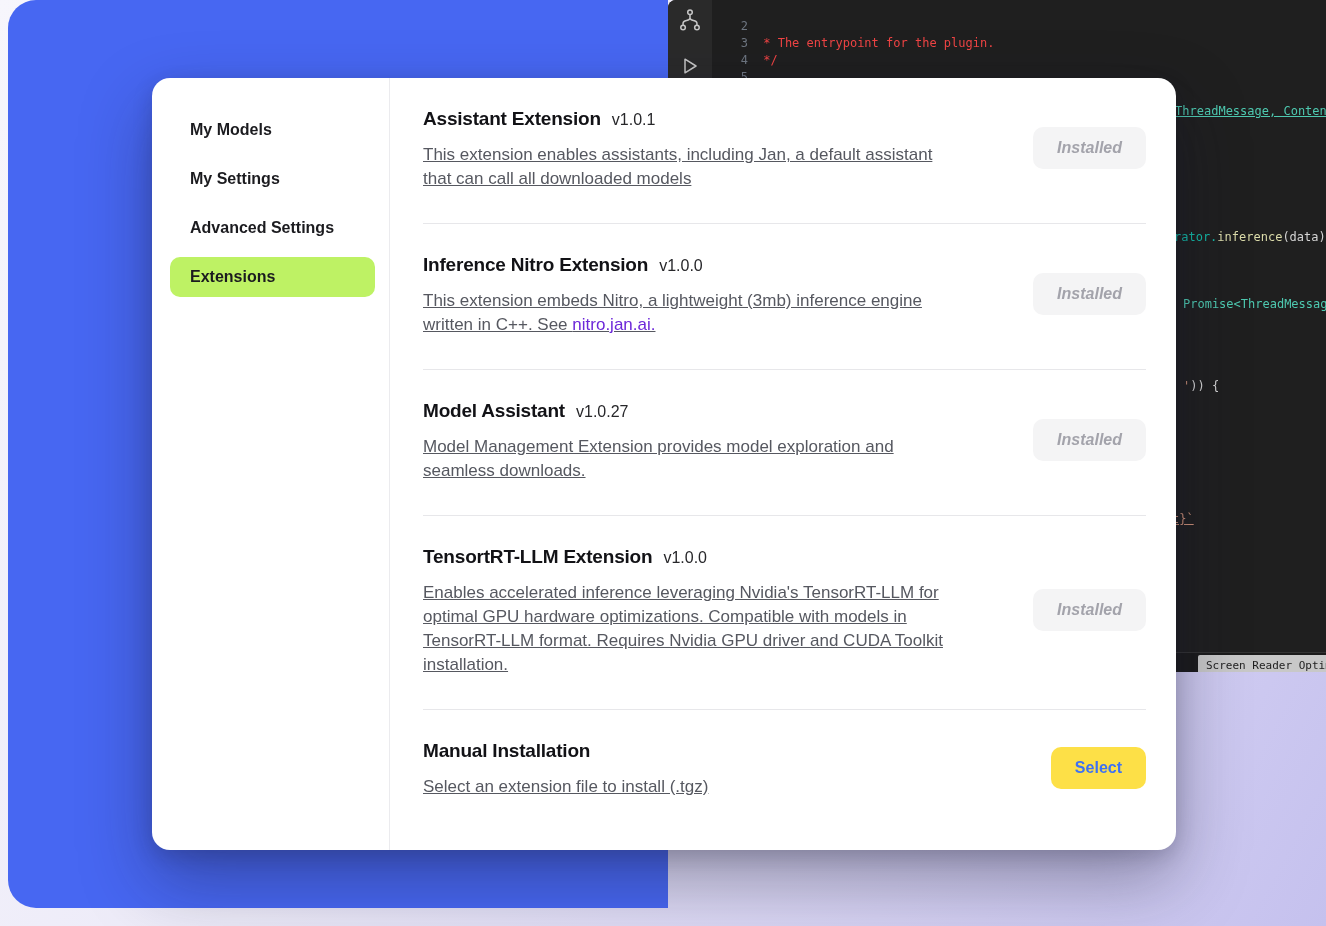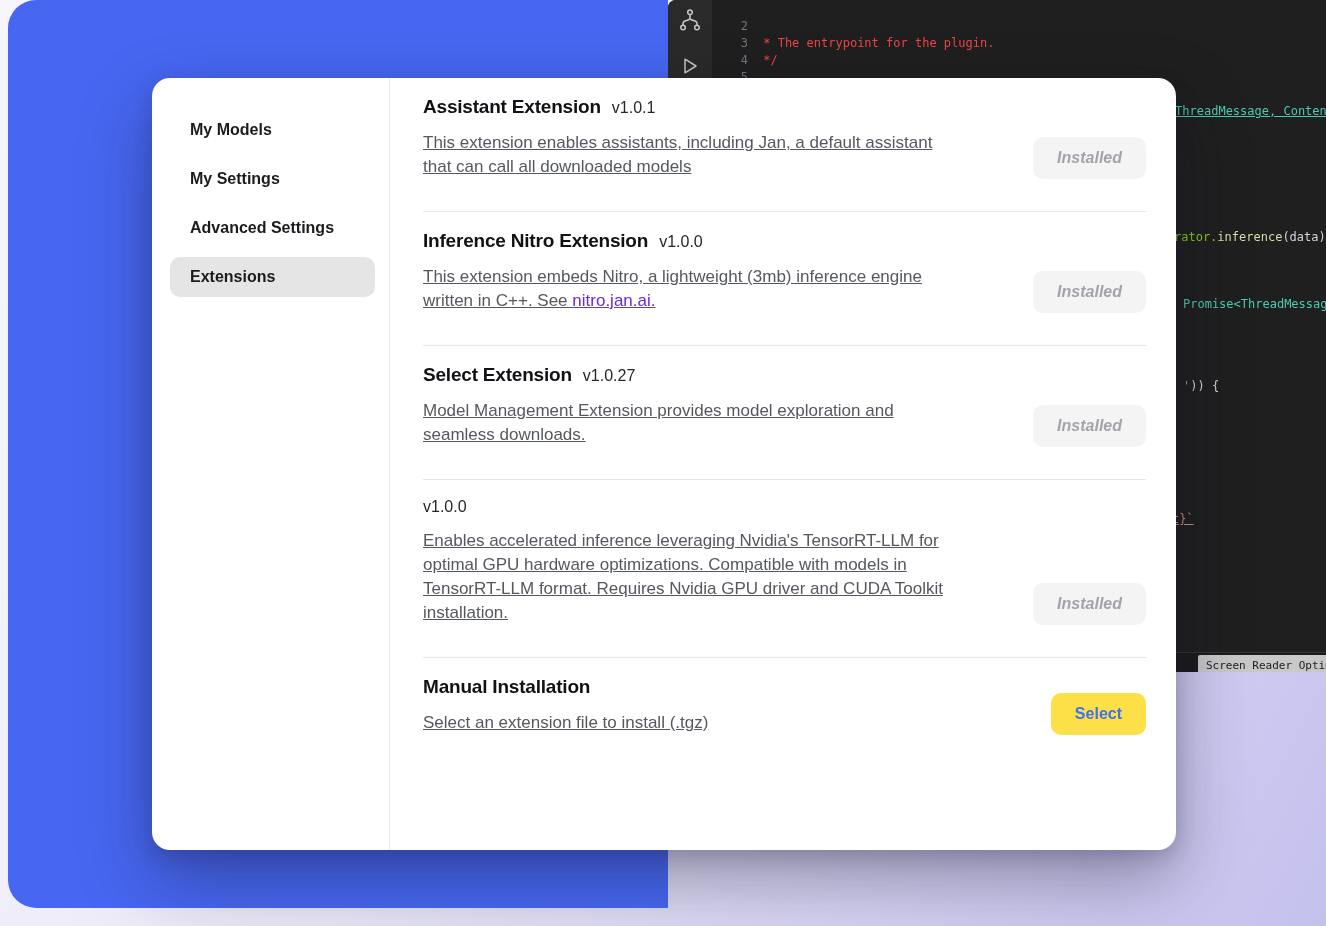--- a/index.html
+++ b/index.html
@@ -29,21 +29,21 @@
   .act-icon.branch { top:7px; }
   .act-icon.play { top:54px; }
 
   .cline { position:absolute; left:0; width:100%; height:17px; white-space:pre; }
   .ln { position:absolute; left:58px; width:22px; text-align:right; color:#6e7681; }
   .ctext { position:absolute; left:88px; white-space:pre; }
 
   .tok-comment { color:#ef4444; }
   .tok-purple  { color:#c586c0; }
   .tok-plain   { color:#d4d4d4; }
-  .tok-blue    { color:#84cc16; }
+  .tok-blue    { color:#14b8a6; }
   .tok-teal    { color:#4ec9b0; }
   .tok-yellow  { color:#dcdcaa; }
   .tok-orange  { color:#ce9178; }
   .u { text-decoration: underline; }
 
   .frag { position:absolute; white-space:pre; }
 
   .statusbar {
     position:absolute; left:0; right:0; bottom:0; height:20px;
     background:#1b1b1b; border-top:1px solid #333; white-space:nowrap;
@@ -62,25 +62,25 @@
   }
   .sidebar {
     width:238px; flex-shrink:0; border-right:1px solid #ebebee;
     padding:32px 0 0 38px;
   }
   .nav-item {
     width:205px; margin-left:-20px; margin-bottom:9px;
     padding:11px 20px; border-radius:10px; cursor:pointer;
     font-size:16px; font-weight:600; color:#1b1b1f;
   }
-  .nav-item.active { background:#e5e5e5; }
+  .nav-item.active { background:#bef264; }
 
   .content { flex:1; padding:0 30px 0 33px; }
 
-  .ext-row { display:flex; align-items:flex-end; padding:18px 0 32px; border-bottom:1px solid #e7e7ea;gap:38px; }
+  .ext-row { display:flex; align-items:center; padding:30px 0 32px; border-bottom:1px solid #e7e7ea;gap:38px; }
   .ext-row.last { border-bottom:none; }
   .ext-text { flex:1; max-width:585px; }
   .ext-title-line { display:flex; align-items:baseline; gap:11px; }
   .ext-title { font-size:19px; font-weight:700; color:#121216; letter-spacing:-.2px; }
   .ext-version { font-size:16px; font-weight:400; color:#27272a; }
   .ext-desc { margin-top:13px; font-size:17px; line-height:24px; color:#565860; white-space:pre-line;text-decoration:underline; }
   .ext-link { color:#6d28d9; cursor:pointer; }
 
   .btn {
     flex-shrink:0; margin-left:auto; margin-top:-3px;
@@ -178,32 +178,33 @@
           </div>
           <div class="ext-desc"><span>This extension embeds Nitro, a lightweight (3mb) inference engine
 written in C++. See </span><span class="ext-link">nitro.jan.ai.</span></div>
         </div>
         <button class="btn btn-installed">Installed</button>
       </section>
 
       <section class="ext-row">
         <div class="ext-text">
           <div class="ext-title-line">
-            <span class="ext-title">Select Extension</span>
+            <span class="ext-title">Model Assistant</span>
             <span class="ext-version">v1.0.27</span>
           </div>
           <div class="ext-desc">Model Management Extension provides model exploration and
 seamless downloads.</div>
         </div>
         <button class="btn btn-installed">Installed</button>
       </section>
 
       <section class="ext-row">
         <div class="ext-text">
           <div class="ext-title-line">
+            <span class="ext-title">TensortRT-LLM Extension</span>
             <span class="ext-version">v1.0.0</span>
           </div>
           <div class="ext-desc">Enables accelerated inference leveraging Nvidia's TensorRT-LLM for
 optimal GPU hardware optimizations. Compatible with models in
 TensorRT-LLM format. Requires Nvidia GPU driver and CUDA Toolkit
 installation.</div>
         </div>
         <button class="btn btn-installed">Installed</button>
       </section>
 

